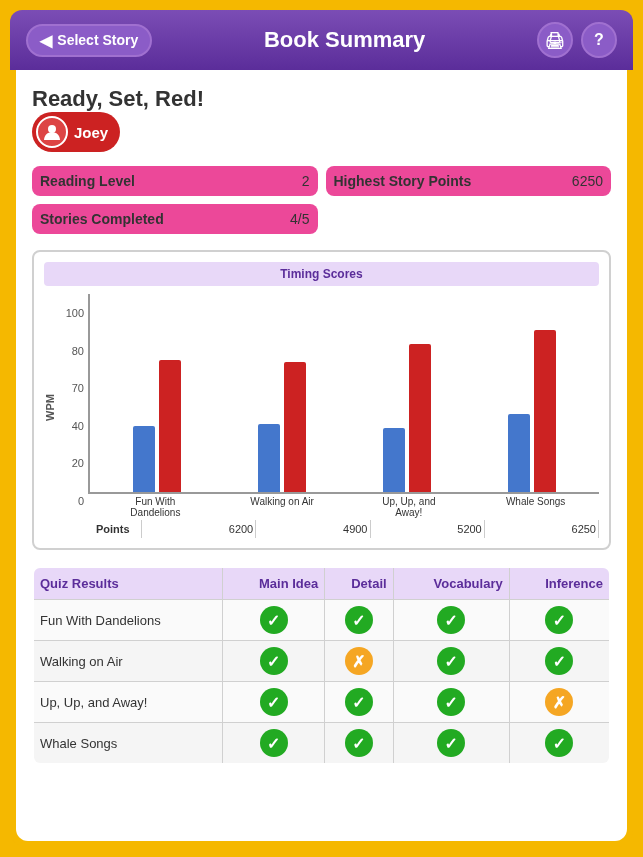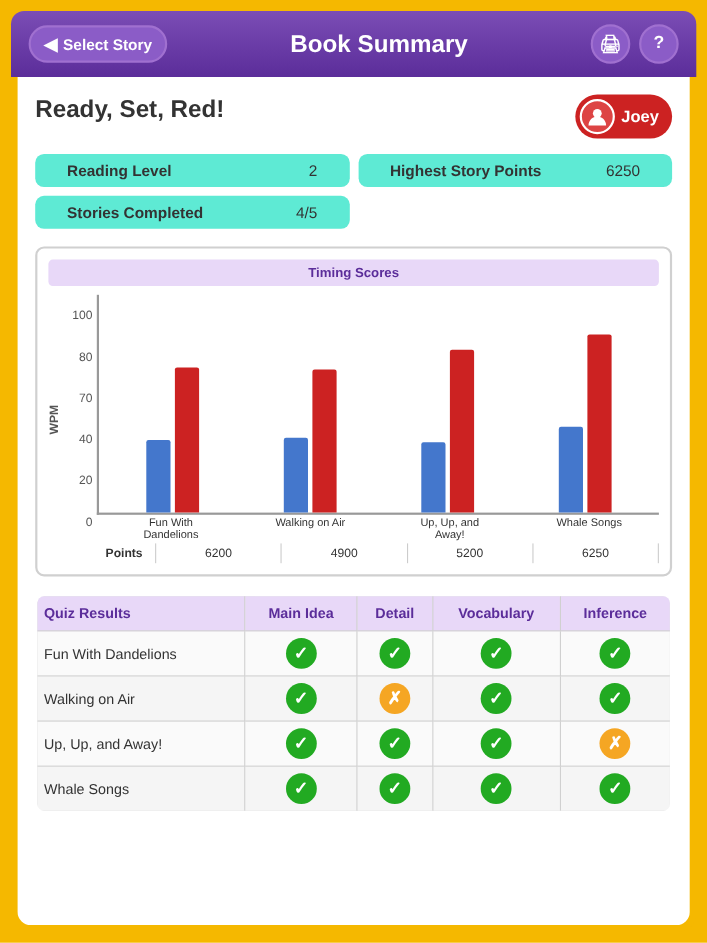--- a/index.html
+++ b/index.html
@@ -76,20 +76,21 @@
       border-radius: 0 0 12px 12px;
       margin: 0 6px 6px 6px;
       padding: 16px;
       overflow: hidden;
     }
     .top-section {
       display: flex;
       align-items: flex-start;
       justify-content: space-between;
       margin-bottom: 14px;
+      flex-direction: column;
     }
     .book-title {
       font-size: 22px;
       font-weight: bold;
       color: #333;
     }
     .user-badge {
       display: flex;
       align-items: center;
       background: #CC2222;
@@ -115,23 +116,23 @@
     }
     .stats-grid {
       display: grid;
       grid-template-columns: 1fr 1fr;
       gap: 8px;
       margin-bottom: 16px;
     }
     .stat-row {
       display: flex;
       align-items: center;
-      background: #5eead4;
+      background: #ec4899;
       border-radius: 8px;
-      padding: 7px 29px;
+      padding: 7px 8px;
       gap: 20px;
     }
     .stat-label {
       font-weight: bold;
       color: #333;
       font-size: 14px;
     }
     .stat-value {
       color: #333;
       font-size: 14px;
@@ -230,39 +231,40 @@
       font-size: 11px;
       font-weight: bold;
       padding: 3px 4px;
       width: 50px;
       color: #333;
       border-right: 1px solid #ccc;
     }
     .points-cell {
       flex: 1;
       font-size: 11px;
-      text-align: center;
+      text-align: right;
       padding: 3px 2px;
       border-right: 1px solid #ccc;
       color: #333;
     }
     .quiz-table {
       width: 100%;
       border-collapse: collapse;
       border: 2px solid #D0D0D0;
       border-radius: 8px;
       overflow: hidden;
     }
     .quiz-table th {
       background: #E8D8F8;
       color: #5B2D9A;
       font-weight: bold;
       padding: 8px 6px;
       font-size: 13px;
       border: 1px solid #D0D0D0;
+      text-align: right;
     }
     .quiz-table th.first-col {
       background: #E8D8F8;
       text-align: left;
     }
     .quiz-table td {
       border: 1px solid #D0D0D0;
       text-align: center;
       padding: 6px;
       font-size: 13px;

